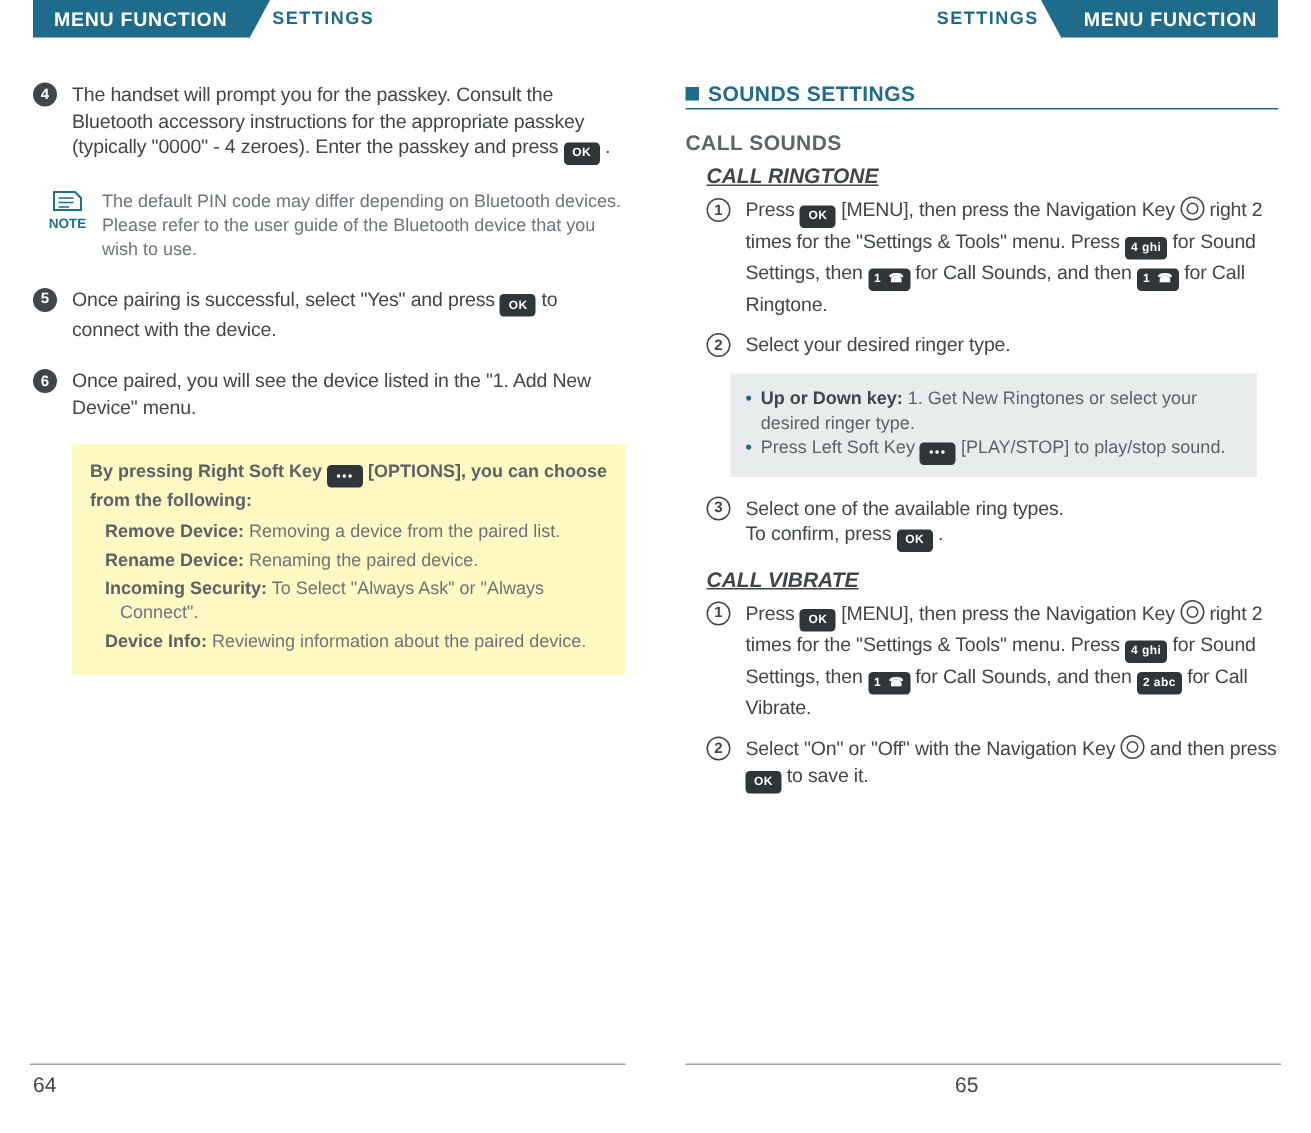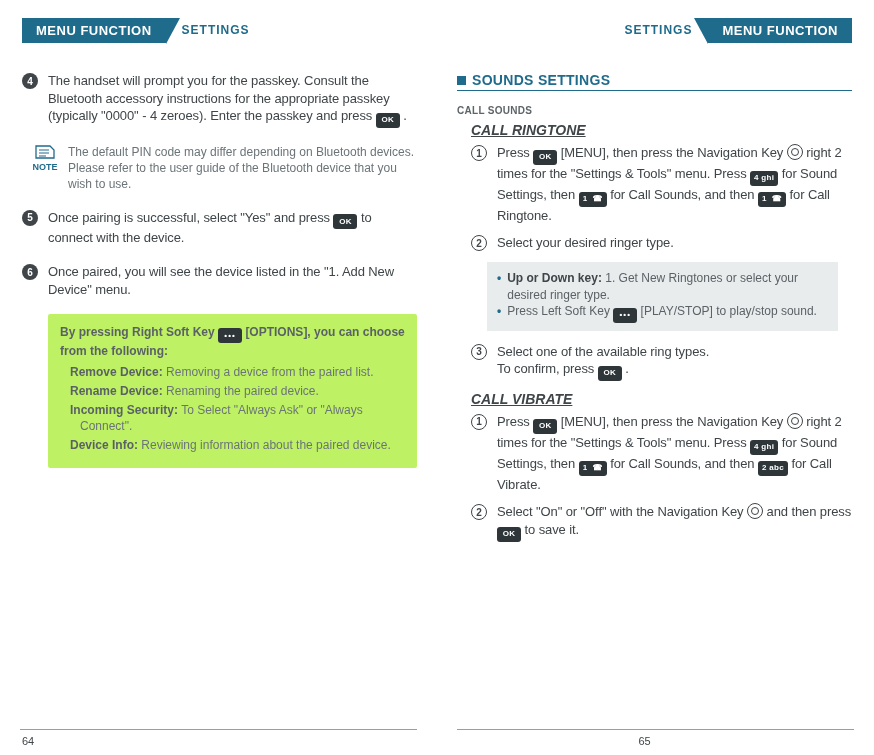--- a/index.html
+++ b/index.html
@@ -13,21 +13,21 @@
     background: #fff;
     position: relative;
   }
   .pages {
     display: flex;
     width: 100%;
     height: 100%;
   }
   .page {
     width: 50%;
-    padding: 18px 20px 28px 20px;
+    padding: 0 20px 28px 20px;
     position: relative;
   }
   .page-left { padding-left: 22px; }
   .page-right { padding-right: 22px; }
 
   
   .tab-row {
     display: flex;
     align-items: flex-start;
     height: 26px;
@@ -155,21 +155,21 @@
     width: 26px; flex: 0 0 26px;
     text-align: center;
     font-size: 9px;
     font-weight: 700;
     color: #1f6b8b;
   }
   .note-icon svg { display:block; margin:0 auto 1px auto; }
 
   
   .info-box {
-    background: #bef264;
+    background: #fef9c3;
     padding: 10px 12px 12px 12px;
     margin: 8px 0 0 26px;
     font-size: 12px;
     line-height: 1.4;
     border-radius:2px;
   }
   .info-box .lead { font-weight: 700; color:#5b6266; margin-bottom:4px; }
   .info-box dl { margin:0; padding-left:10px;}
   .info-box dt { font-weight:700; display:inline; color:#5b6266;}
   .info-box dd { display:inline; margin:0; color:#6b7478;}
@@ -188,21 +188,21 @@
     gap:6px;
     align-items:center;
     text-align:right;
   }
   .section-title .sq {
     width:9px; height:9px; background:#1f6b8b; display:inline-block;
   }
   .h2 {
     color:#5e6569;
     font-weight:700;
-    font-size:10px;
+    font-size:14px;
     margin:14px 0 0 0;
     letter-spacing:0.3px;
   }
   .subcaption{
     font-size:12px; margin:2px 0 10px 0;
   }
   .h3 {
     font-style: italic;
     font-weight:700;
     font-size:14px;
@@ -222,22 +222,22 @@
     line-height:1.4;
   }
   .keybox .krow { display:flex; gap:6px; }
   .keybox .bullet{ color:#1f6b8b; font-weight:700;}
   .keybox strong{ color:#3f4548;text-align:right;}
 
   
   .footer {
     position:absolute;
     left:0; right:0;
-    bottom:8px;
-    font-size:11px;
+    bottom:24px;
+    font-size:14px;
     color:#3f4548;
   }
   .footer.left { text-align:left; padding-left:22px;}
   .footer.right { text-align:center; padding-right:22px;}
   .footer .bar {
     position:absolute; left:20px; right:20px; top:-6px;
     height:1px; background:#93a0a6;
   }
   .page-right .footer .bar{ left:20px; right:20px;}
 </style>

